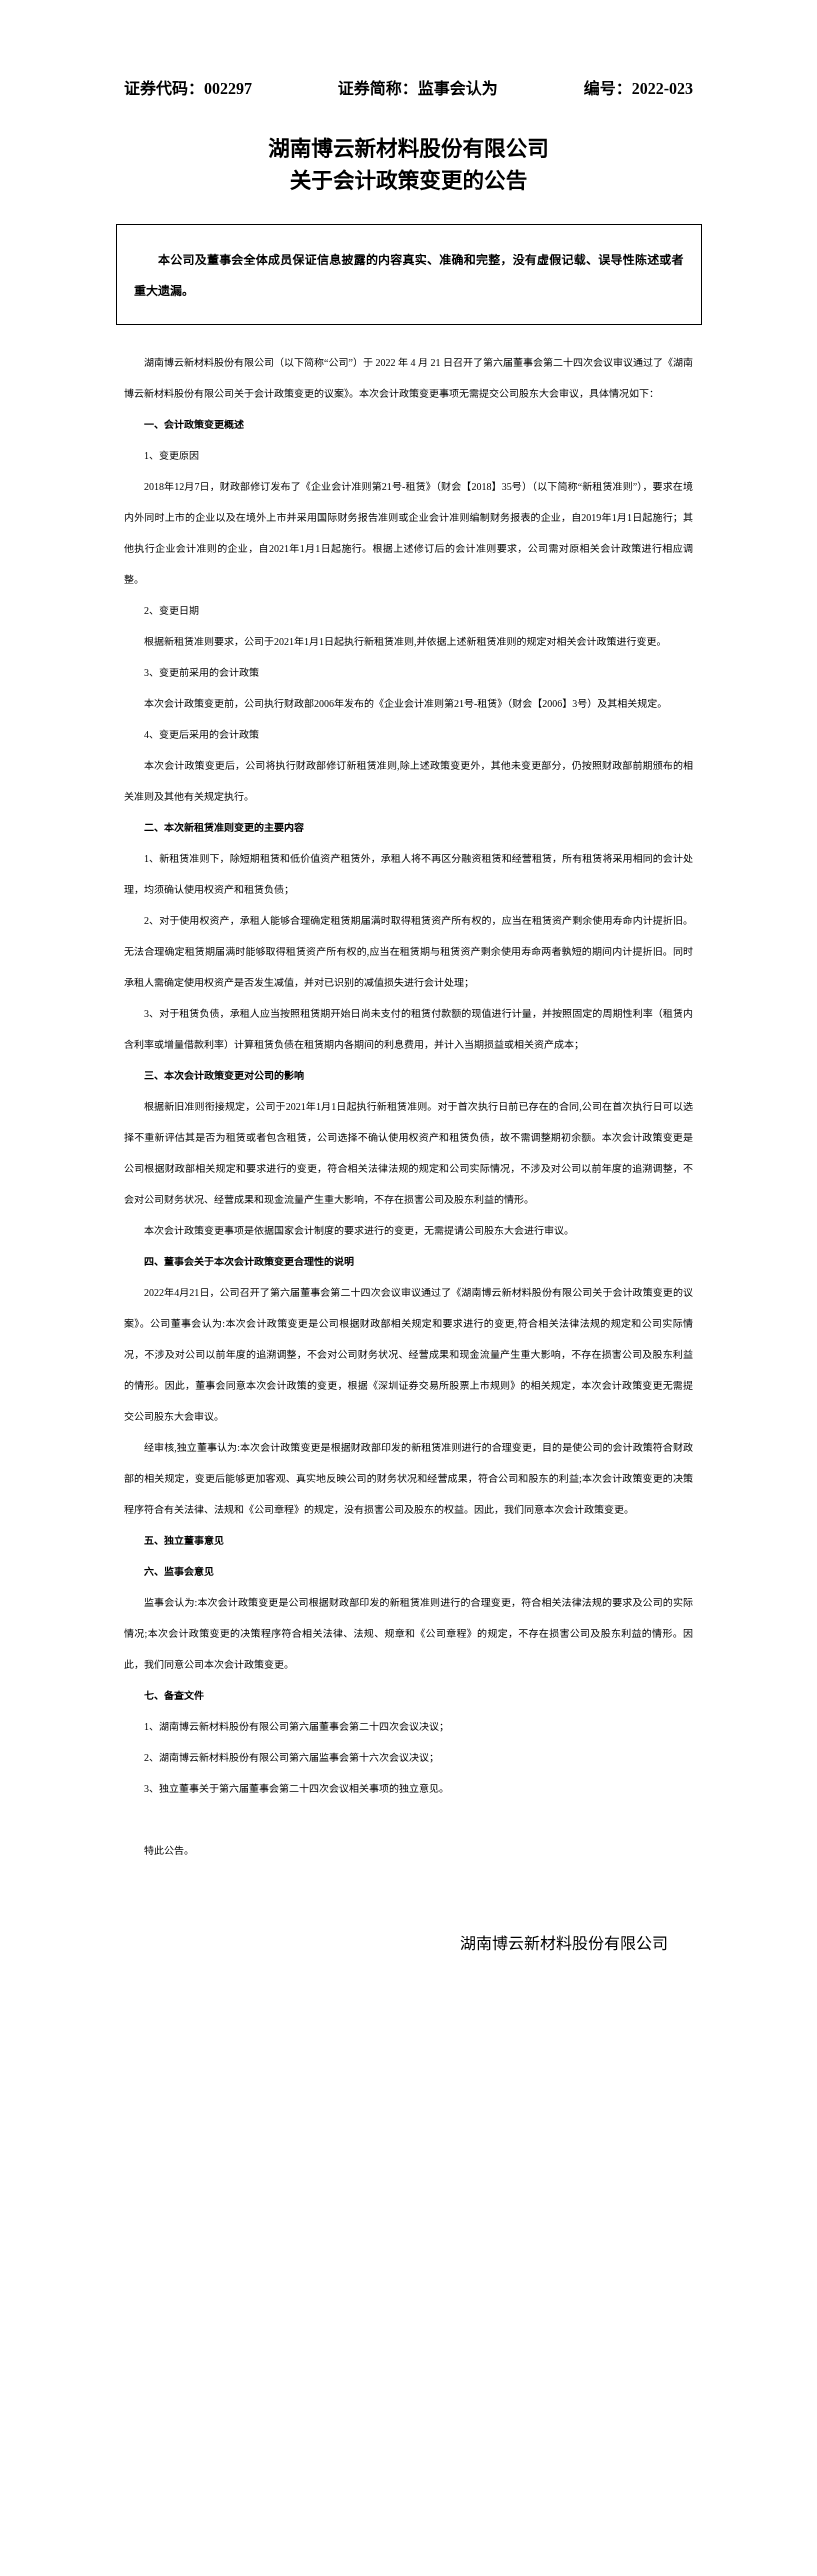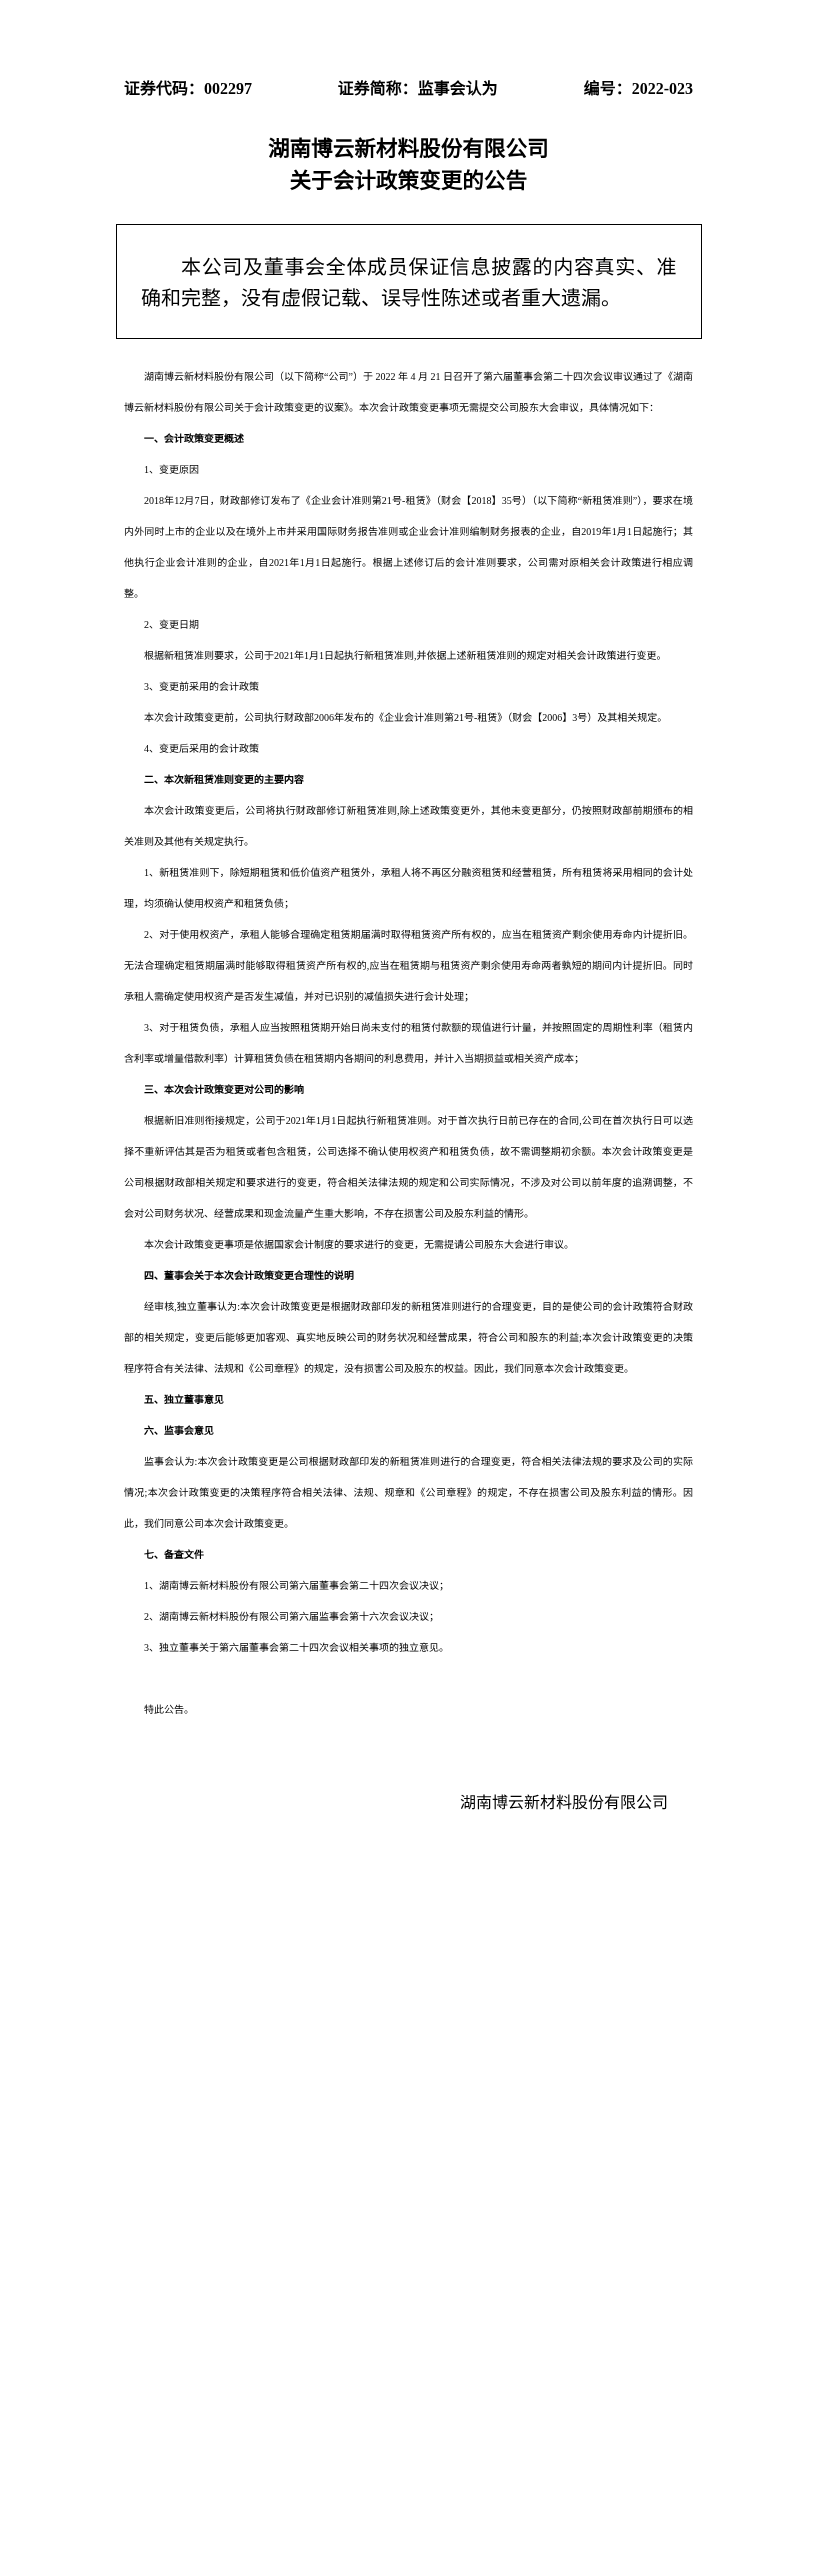--- a/index.html
+++ b/index.html
@@ -29,24 +29,24 @@
     font-size: 21.6px;
     line-height: 32px;
     font-weight: bold;
   }
   .disclaimer-box {
     margin: 27px -8.8px 0 -8.2px;
     border: 1.5px solid #000000;
     padding: 11.3px 8.2px 8.2px 8.2px;
   }
   .disclaimer-box p {
-    margin: 16px;
-    font-size: 20px;
+    margin: 9px;
+    font-size: 12px;
     line-height: 31px;
-    font-weight: normal;
+    font-weight: bold;
     text-indent: 2em;
     text-align: justify;
   }
   .doc-body { margin-top: 21.6px; }
   .blk {
     margin: 0;
     font-size: 10px;
     line-height: 31px;
     text-indent: 2em;
     text-align: justify;
@@ -93,29 +93,30 @@
   <div class="doc-body">
       <div class="blk para">湖南博云新材料股份有限公司（以下简称“公司”）于 2022 年 4 月 21 日召开了第六届董事会第二十四次会议审议通过了《湖南博云新材料股份有限公司关于会计政策变更的议案》。本次会计政策变更事项无需提交公司股东大会审议，具体情况如下：</div>
       <div class="blk heading">一、会计政策变更概述</div>
       <div class="blk para">1、变更原因</div>
       <div class="blk para">2018年12月7日，财政部修订发布了《企业会计准则第21号-租赁》（财会【2018】35号）（以下简称“新租赁准则”），要求在境内外同时上市的企业以及在境外上市并采用国际财务报告准则或企业会计准则编制财务报表的企业，自2019年1月1日起施行；其他执行企业会计准则的企业，自2021年1月1日起施行。根据上述修订后的会计准则要求，公司需对原相关会计政策进行相应调整。</div>
       <div class="blk para">2、变更日期</div>
       <div class="blk para">根据新租赁准则要求，公司于2021年1月1日起执行新租赁准则,并依据上述新租赁准则的规定对相关会计政策进行变更。</div>
       <div class="blk para">3、变更前采用的会计政策</div>
       <div class="blk para">本次会计政策变更前，公司执行财政部2006年发布的《企业会计准则第21号-租赁》（财会【2006】3号）及其相关规定。</div>
       <div class="blk para">4、变更后采用的会计政策</div>
+      <div class="blk para">本次会计政策变更后，公司将执行财政部修订新租赁准则,除上述政策变更外，其他未变更部分，仍按照财政部前期颁布的相关准则及其他有关规定执行。</div>
       <div class="blk heading">二、本次新租赁准则变更的主要内容</div>
-      <div class="blk para">本次会计政策变更后，公司将执行财政部修订新租赁准则,除上述政策变更外，其他未变更部分，仍按照财政部前期颁布的相关准则及其他有关规定执行。</div>
       <div class="blk para">1、新租赁准则下，除短期租赁和低价值资产租赁外，承租人将不再区分融资租赁和经营租赁，所有租赁将采用相同的会计处理，均须确认使用权资产和租赁负债；</div>
       <div class="blk para">2、对于使用权资产，承租人能够合理确定租赁期届满时取得租赁资产所有权的，应当在租赁资产剩余使用寿命内计提折旧。无法合理确定租赁期届满时能够取得租赁资产所有权的,应当在租赁期与租赁资产剩余使用寿命两者孰短的期间内计提折旧。同时承租人需确定使用权资产是否发生减值，并对已识别的减值损失进行会计处理；</div>
       <div class="blk para">3、对于租赁负债，承租人应当按照租赁期开始日尚未支付的租赁付款额的现值进行计量，并按照固定的周期性利率（租赁内含利率或增量借款利率）计算租赁负债在租赁期内各期间的利息费用，并计入当期损益或相关资产成本；</div>
       <div class="blk heading">三、本次会计政策变更对公司的影响</div>
       <div class="blk para">根据新旧准则衔接规定，公司于2021年1月1日起执行新租赁准则。对于首次执行日前已存在的合同,公司在首次执行日可以选择不重新评估其是否为租赁或者包含租赁，公司选择不确认使用权资产和租赁负债，故不需调整期初余额。本次会计政策变更是公司根据财政部相关规定和要求进行的变更，符合相关法律法规的规定和公司实际情况，不涉及对公司以前年度的追溯调整，不会对公司财务状况、经营成果和现金流量产生重大影响，不存在损害公司及股东利益的情形。</div>
       <div class="blk para">本次会计政策变更事项是依据国家会计制度的要求进行的变更，无需提请公司股东大会进行审议。</div>
       <div class="blk heading">四、董事会关于本次会计政策变更合理性的说明</div>
+      <div class="blk para">2022年4月21日，公司召开了第六届董事会第二十四次会议审议通过了《湖南博云新材料股份有限公司关于会计政策变更的议案》。公司董事会认为:本次会计政策变更是公司根据财政部相关规定和要求进行的变更,符合相关法律法规的规定和公司实际情况，不涉及对公司以前年度的追溯调整，不会对公司财务状况、经营成果和现金流量产生重大影响，不存在损害公司及股东利益的情形。因此，董事会同意本次会计政策的变更，根据《深圳证券交易所股票上市规则》的相关规定，本次会计政策变更无需提交公司股东大会审议。</div>
       <div class="blk para">经审核,独立董事认为:本次会计政策变更是根据财政部印发的新租赁准则进行的合理变更，目的是使公司的会计政策符合财政部的相关规定，变更后能够更加客观、真实地反映公司的财务状况和经营成果，符合公司和股东的利益;本次会计政策变更的决策程序符合有关法律、法规和《公司章程》的规定，没有损害公司及股东的权益。因此，我们同意本次会计政策变更。</div>
       <div class="blk heading">五、独立董事意见</div>
       <div class="blk heading">六、监事会意见</div>
       <div class="blk para">监事会认为:本次会计政策变更是公司根据财政部印发的新租赁准则进行的合理变更，符合相关法律法规的要求及公司的实际情况;本次会计政策变更的决策程序符合相关法律、法规、规章和《公司章程》的规定，不存在损害公司及股东利益的情形。因此，我们同意公司本次会计政策变更。</div>
       <div class="blk heading">七、备查文件</div>
       <div class="blk para">1、湖南博云新材料股份有限公司第六届董事会第二十四次会议决议；</div>
       <div class="blk para">2、湖南博云新材料股份有限公司第六届监事会第十六次会议决议；</div>
       <div class="blk para">3、独立董事关于第六届董事会第二十四次会议相关事项的独立意见。</div>
       <div class="blk blank"></div>
       <div class="blk para">特此公告。</div>

